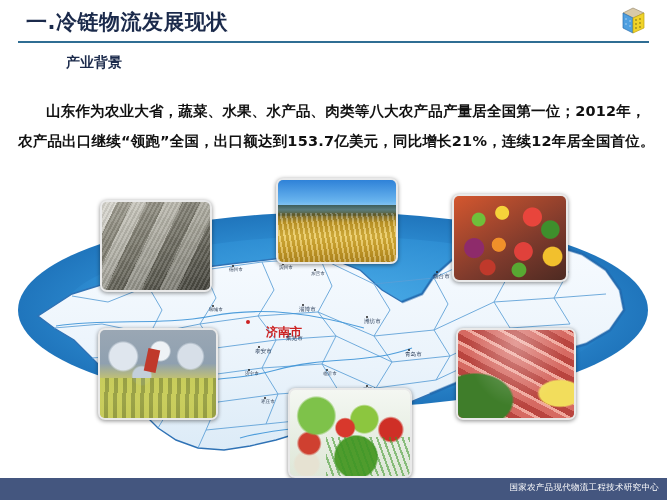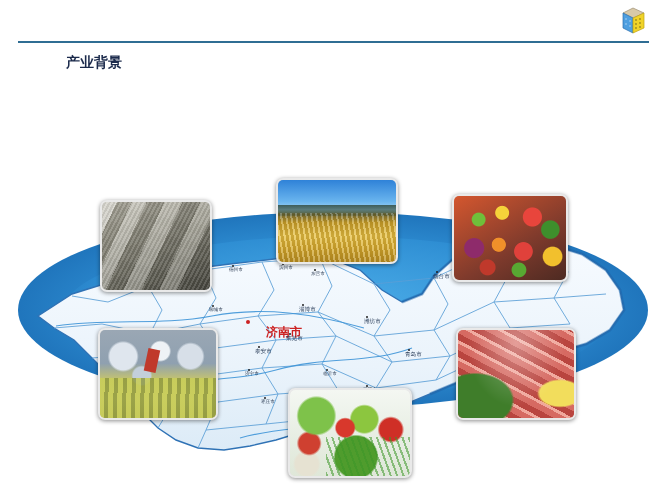--- a/index.html
+++ b/index.html
@@ -261,20 +261,21 @@
     color: #ffffff;
     white-space: nowrap;
     letter-spacing: .3px;
   }
 </style>
 </head>
 <body>
 
 <div id="slide">
 
+  <div class="slide-title">一.冷链物流发展现状</div>
   <div class="title-rule"></div>
 
   <svg class="logo-cube" viewBox="0 0 28 30">
     <polygon points="4,7 14,2 25,7 14,12" fill="#d8c9a8" stroke="#9c8e72" stroke-width="0.7"></polygon>
     <polygon points="4,7 14,12 14,27 4,22" fill="#4e9fe0" stroke="#2b6fae" stroke-width="0.7"></polygon>
     <polygon points="14,12 25,7 25,22 14,27" fill="#f0d329" stroke="#bfa412" stroke-width="0.7"></polygon>
     <g fill="#7a6a18" opacity="0.7">
       <circle cx="17" cy="14" r="0.9"></circle>
         <circle cx="21" cy="13" r="0.9"></circle>
       <circle cx="17" cy="18" r="0.9"></circle>
@@ -285,20 +286,23 @@
     <g fill="#ffffff" opacity="0.55">
       <circle cx="7" cy="13" r="0.8"></circle>
         <circle cx="11" cy="15" r="0.8"></circle>
       <circle cx="7" cy="18" r="0.8"></circle>
         <circle cx="11" cy="20" r="0.8"></circle>
     </g>
   </svg>
 
   <div class="subtitle">产业背景</div>
 
+  <div class="body-text">
+    <div class="para">山东作为农业大省，蔬菜、水果、水产品、肉类等八大农产品产量居全国第一位；2012年，农产品出口继续“领跑”全国，出口额达到153.7亿美元，同比增长21%，连续12年居全国首位。</div>
+  </div>
 
   <div class="art">
 
     <div class="sea-glow"></div>
     <div class="sea-glow2"></div>
 
     <svg class="map-svg" viewBox="0 0 606 268" preserveAspectRatio="none">
       <defs>
         <linearGradient id="landg" x1="0" y1="0" x2="0" y2="1">
           <stop offset="0%" stop-color="#f7fbff"></stop>
@@ -408,14 +412,17 @@
       </div>
     <div class="photo ph-veg" style="left:288px; top:212px; width:120px; height:86px;">
         <div class="inner"></div>
       </div>
     <div class="photo ph-plant" style="left:98px;  top:152px; width:116px; height:88px;">
         <div class="inner"></div>
       </div>
 
   </div>
 
+  <div class="footer-bar">
+    <div class="footer-text">国家农产品现代物流工程技术研究中心</div>
+  </div>
 
 </div>
 
 </body></html>

